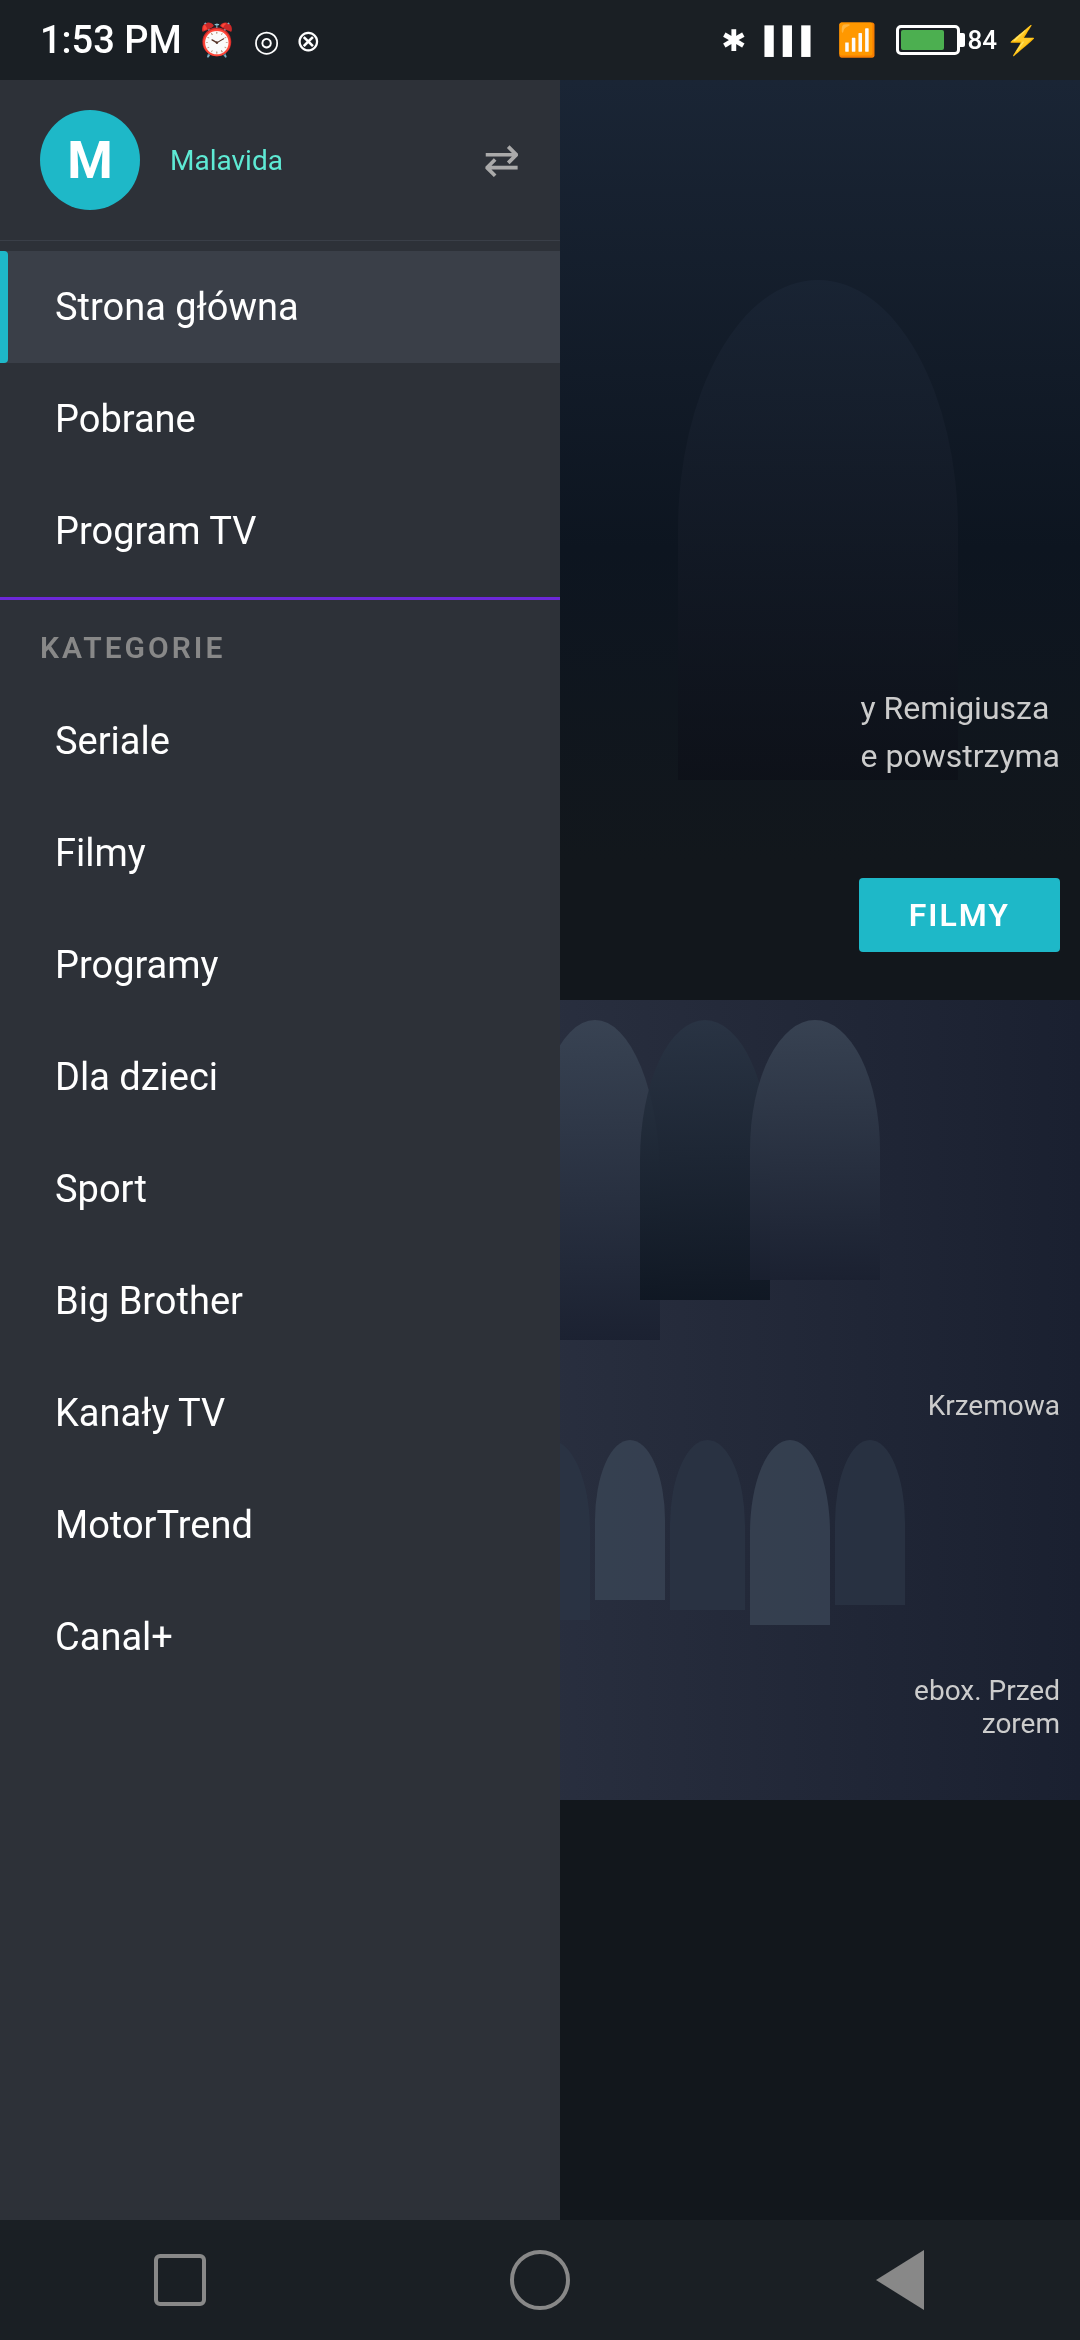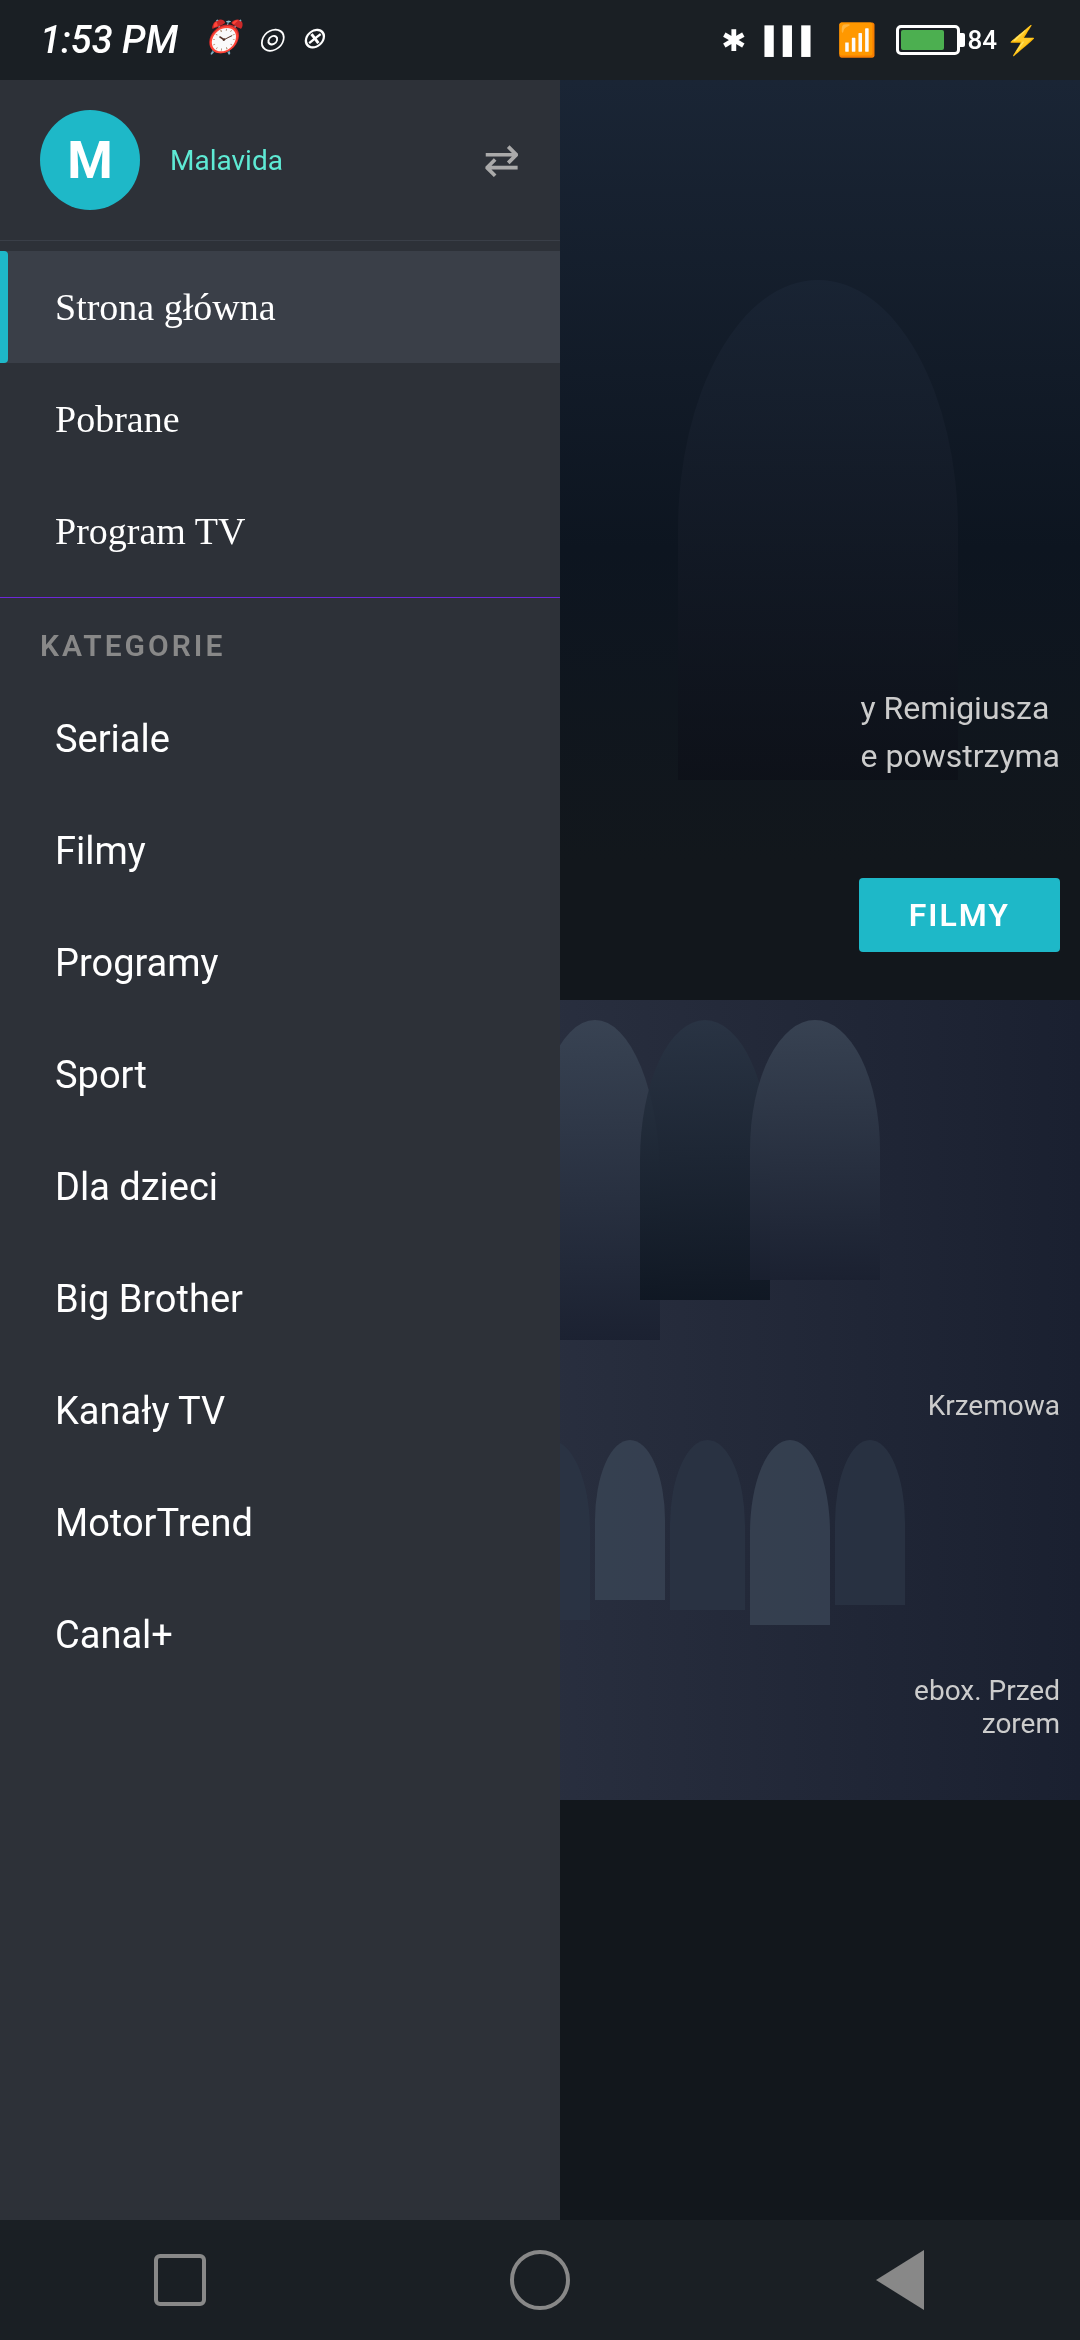--- a/index.html
+++ b/index.html
@@ -22,23 +22,22 @@
       display: flex;
       align-items: center;
       justify-content: space-between;
       padding: 0 40px;
       position: relative;
       z-index: 100;
     }
 
     .status-left {
       display: flex;
-      align-items: flex-start;
-      gap: 24px;
-      font-style: italic;
+      align-items: center;
+      gap: 16px;
     }
 
     .status-time {
       color: white;
       font-size: 38px;
       font-weight: 500;
     }
 
     .status-icons {
       display: flex;
@@ -274,22 +273,21 @@
     }
 
     .drawer-refresh-icon {
       color: #aaa;
       font-size: 44px;
     }
 
     
     .nav-items {
       padding: 10px 0;
-      border-bottom: 1px solid #6d28d9;
-      font-family: Liberation Serif, serif;
+      border-bottom: 3px solid #6d28d9;
     }
 
     .nav-item {
       display: flex;
       align-items: center;
       padding: 34px 40px 34px 55px;
       cursor: pointer;
       position: relative;
     }
 
@@ -499,24 +497,24 @@
       <div class="category-item">
         <span class="category-item-label">Seriale</span>
       </div>
       <div class="category-item">
         <span class="category-item-label">Filmy</span>
       </div>
       <div class="category-item">
         <span class="category-item-label">Programy</span>
       </div>
       <div class="category-item">
+        <span class="category-item-label">Dla dzieci</span>
+      </div>
+      <div class="category-item">
         <span class="category-item-label">Sport</span>
-      </div>
-      <div class="category-item">
-        <span class="category-item-label">Dla dzieci</span>
       </div>
       <div class="category-item">
         <span class="category-item-label">Big Brother</span>
       </div>
       <div class="category-item">
         <span class="category-item-label">Kanały TV</span>
       </div>
       <div class="category-item">
         <span class="category-item-label">MotorTrend</span>
       </div>

